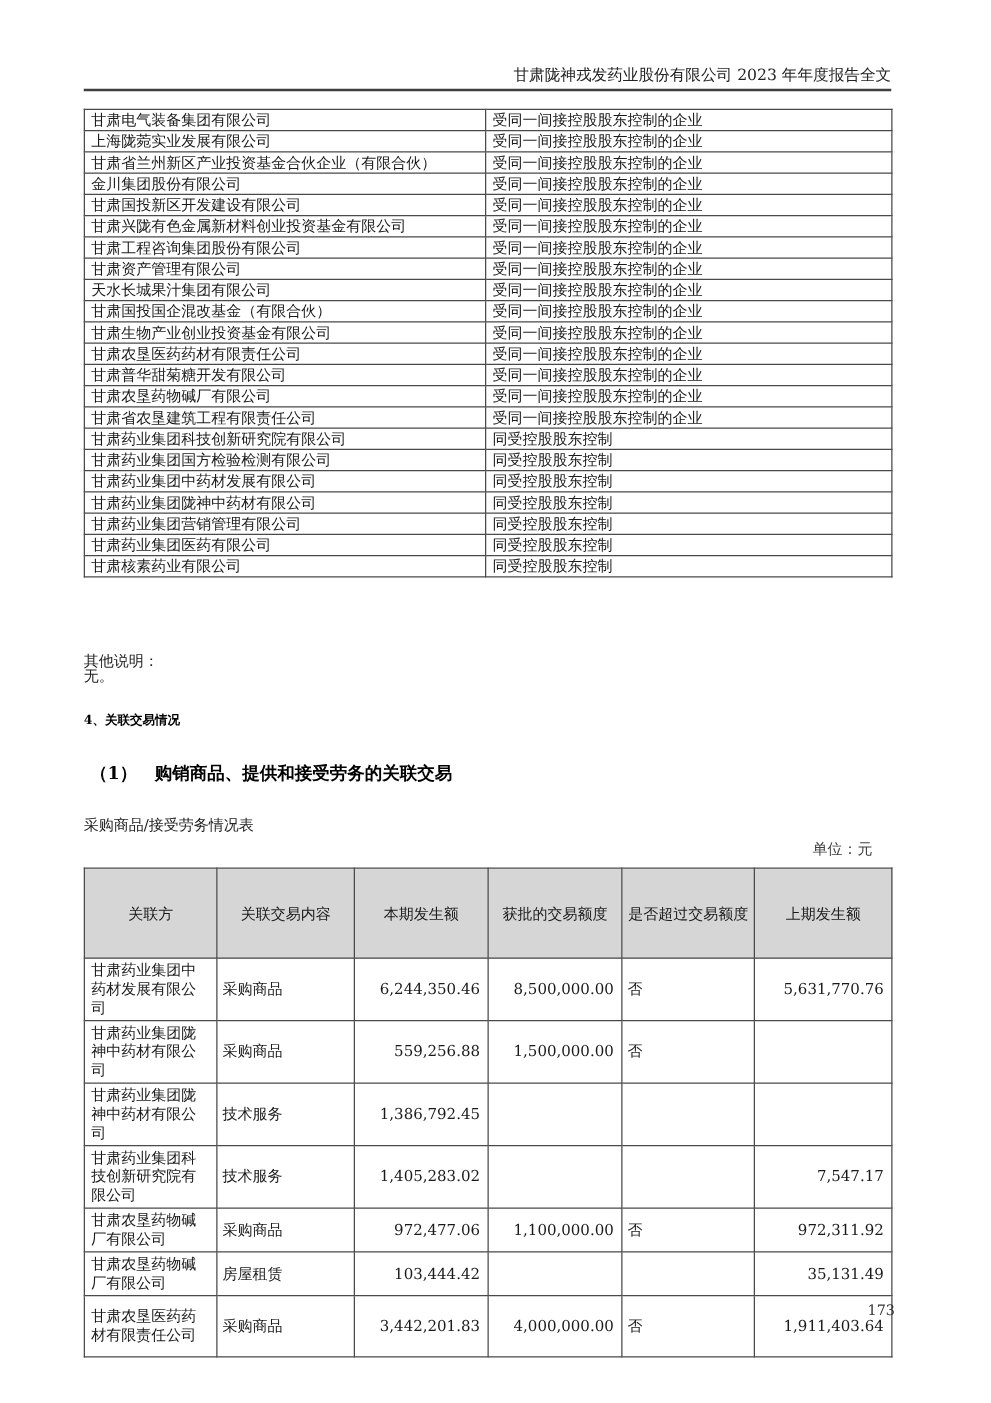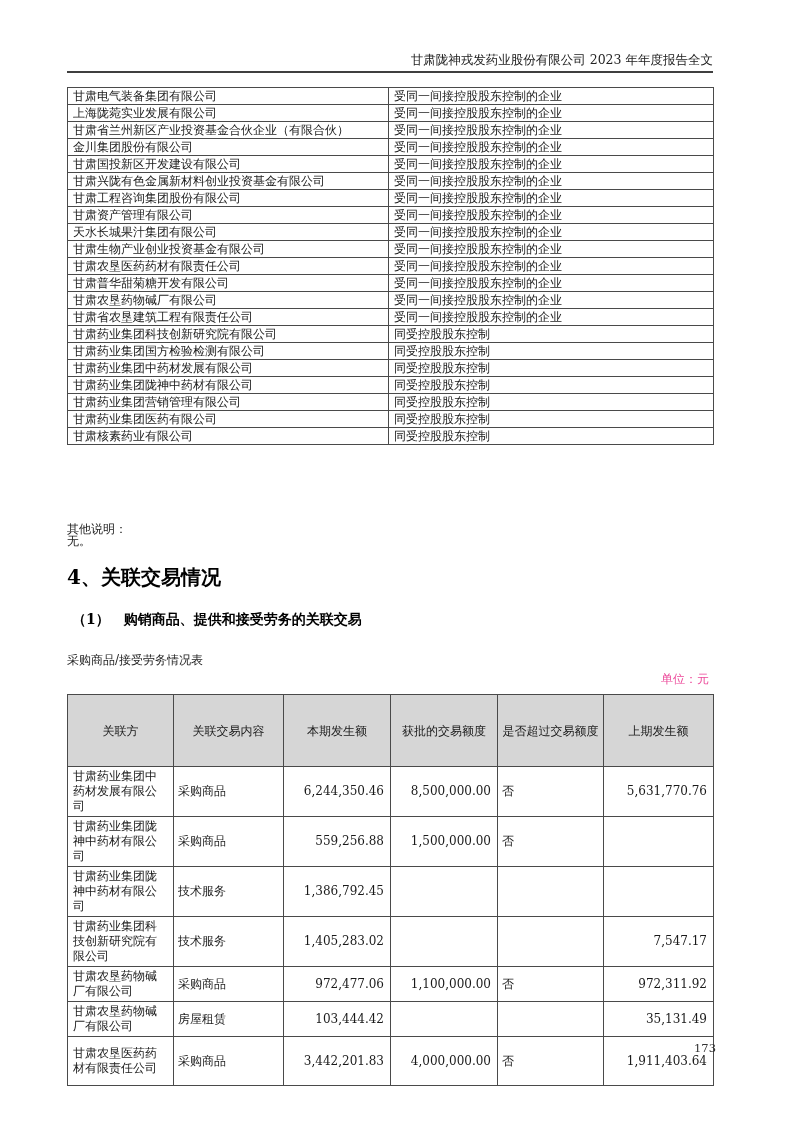--- a/index.html
+++ b/index.html
@@ -31,24 +31,24 @@
   }
   .related-table td{
     height:16px;line-height:15px;padding:0 5px;
     vertical-align:middle;text-align:left;
     white-space:nowrap;overflow:hidden;margin-left:32px;
   }
   
   .txt{position:absolute;left:67px;font-size:12px;line-height:16px;color:#222;}
   .other-note-label{top:497px;margin-top:24px;}
   .other-note-value{top:533px;}
-  .section-heading{top:569px;font-size:20px;font-weight:bold;color:#000;}
+  .section-heading{top:569px;font-size:10px;font-weight:bold;color:#000;}
   .section-subheading{top:611px;left:72px;font-size:14px;font-weight:bold;color:#000;}
   .table-caption{top:652px;}
-  .unit-label{position:absolute;top:671px;right:84px;font-size:12px;color:#ec4899;}
+  .unit-label{position:absolute;top:671px;right:95px;font-size:12px;color:#404040;}
   
   .purchase-table{
     position:absolute;top:694px;left:67px;width:646px;
     font-size:12px;
   }
   .purchase-table th{
     height:41px;background:#d6d6d6;
     text-align:center;vertical-align:middle;
     line-height:16px;padding:15px 4px;
   }
@@ -107,20 +107,24 @@
         <tr>
           <td>甘肃工程咨询集团股份有限公司</td>
           <td>受同一间接控股股东控制的企业</td>
         </tr>
         <tr>
           <td>甘肃资产管理有限公司</td>
           <td>受同一间接控股股东控制的企业</td>
         </tr>
         <tr>
           <td>天水长城果汁集团有限公司</td>
+          <td>受同一间接控股股东控制的企业</td>
+        </tr>
+        <tr>
+          <td>甘肃国投国企混改基金（有限合伙）</td>
           <td>受同一间接控股股东控制的企业</td>
         </tr>
         <tr>
           <td>甘肃生物产业创业投资基金有限公司</td>
           <td>受同一间接控股股东控制的企业</td>
         </tr>
         <tr>
           <td>甘肃农垦医药药材有限责任公司</td>
           <td>受同一间接控股股东控制的企业</td>
         </tr>

